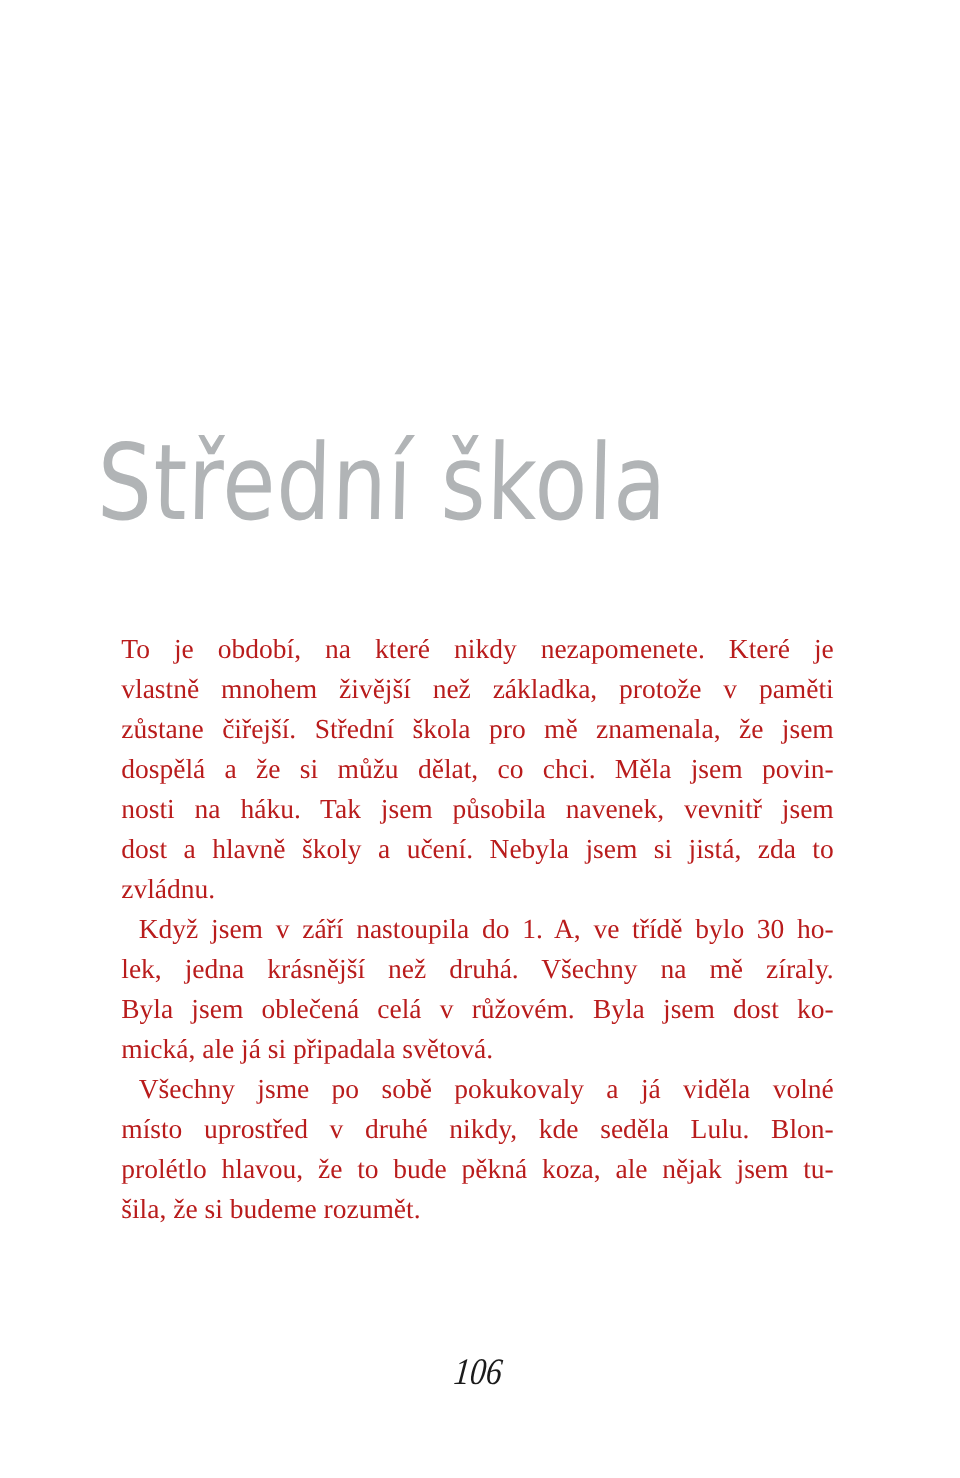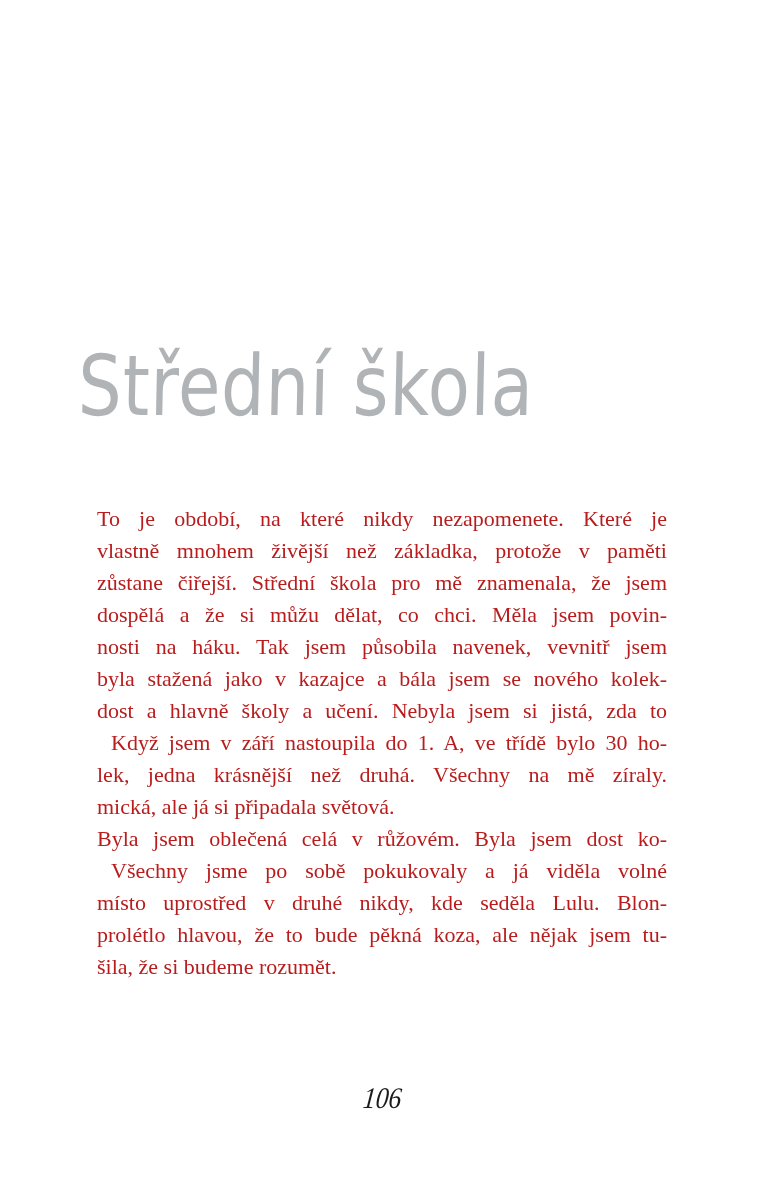--- a/index.html
+++ b/index.html
@@ -72,29 +72,29 @@
   <div class="chapter-title">Střední škola</div>
 
   <div class="body-text">
 
     <div class="paragraph">
       <div class="line">To je období, na které nikdy nezapomenete. Které je</div>
       <div class="line">vlastně mnohem živější než základka, protože v paměti</div>
       <div class="line">zůstane čiřejší. Střední škola pro mě znamenala, že jsem</div>
       <div class="line">dospělá a že si můžu dělat, co chci. Měla jsem povin-</div>
       <div class="line">nosti na háku. Tak jsem působila navenek, vevnitř jsem</div>
-      <div class="line">byla stažená jako v kazajce a bála jsem se nového kolek-</div>
       <div class="line">dost a hlavně školy a učení. Nebyla jsem si jistá, zda to</div>
+      <div class="line last">zvládnu.</div>
     </div>
 
     <div class="paragraph">
       <div class="line indent">Když jsem v září nastoupila do 1. A, ve třídě bylo 30 ho-</div>
       <div class="line">lek, jedna krásnější než druhá. Všechny na mě zíraly.</div>
+      <div class="line">Byla jsem oblečená celá v růžovém. Byla jsem dost ko-</div>
       <div class="line last">mická, ale já si připadala světová.</div>
-      <div class="line">Byla jsem oblečená celá v růžovém. Byla jsem dost ko-</div>
     </div>
 
     <div class="paragraph">
       <div class="line indent">Všechny jsme po sobě pokukovaly a já viděla volné</div>
       <div class="line">místo uprostřed v druhé nikdy, kde seděla Lulu. Blon-</div>
       <div class="line">prolétlo hlavou, že to bude pěkná koza, ale nějak jsem tu-</div>
       <div class="line last">šila, že si budeme rozumět.</div>
     </div>
 
   </div>

